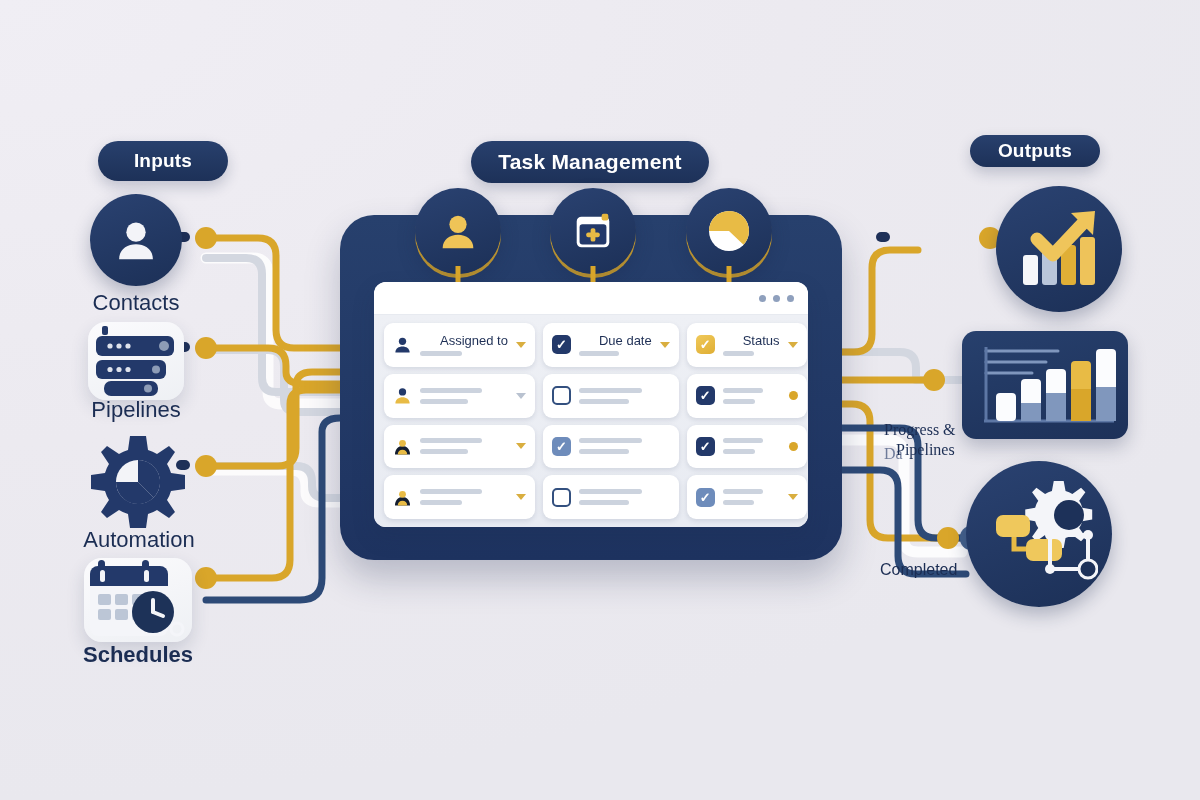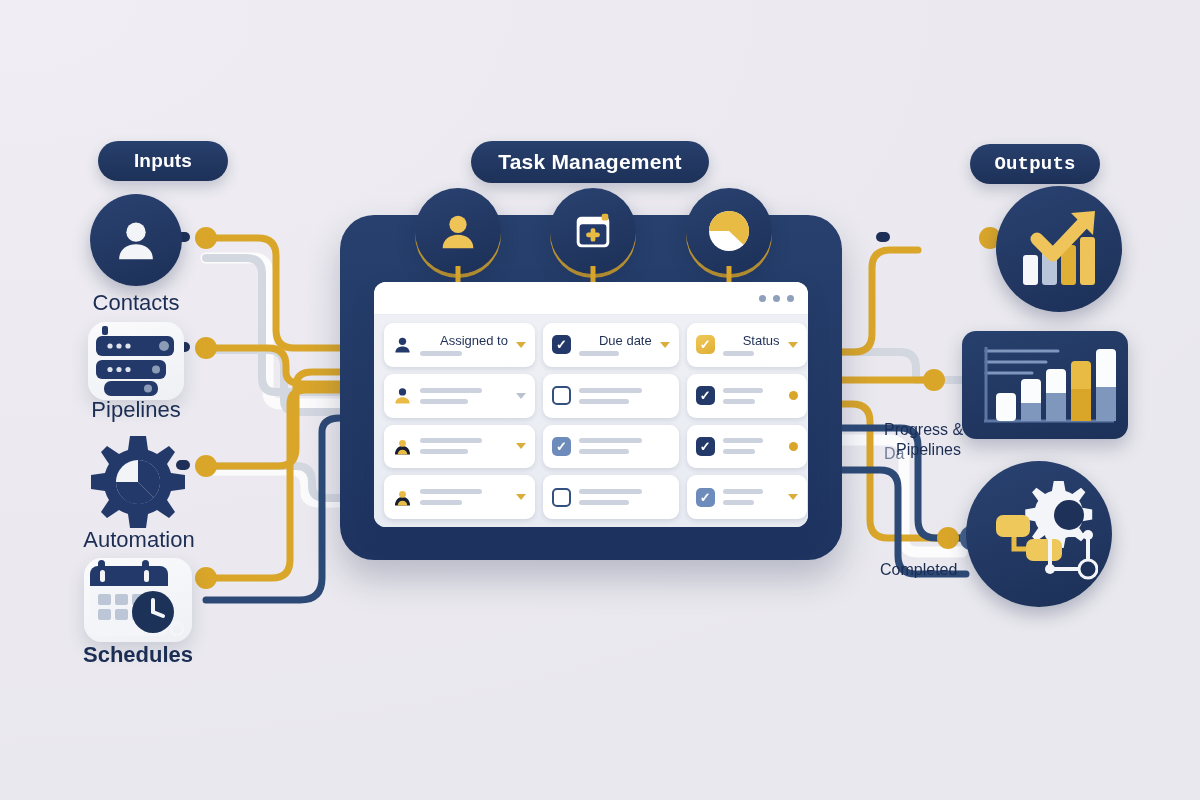--- a/index.html
+++ b/index.html
@@ -23,21 +23,21 @@
     background:linear-gradient(180deg,#28406d 0%,#1d3158 100%);
     color:#ffffff;
     border-radius:999px;
     font-weight:bold;
     letter-spacing:.2px;
     box-shadow:0 6px 14px rgba(30,45,80,.22);
     white-space:nowrap;
   }
   #pill-inputs{ left:98px; top:141px; width:130px; height:40px; font-size:19px; }
   #pill-center{ left:471px; top:141px; width:238px; height:42px; font-size:21px; }
-  #pill-outputs{ left:970px; top:144px; width:130px; height:40px; font-size:19px;font-family:Liberation Mono, monospace; }
+  #pill-outputs{ left:970px; top:135px; width:130px; height:32px; font-size:19px; }
 
   
   .node-label{
     position:absolute;
     color:#1b2d53;
     font-size:22px;
     white-space:nowrap;
   }
   .node-label.center{ transform:translateX(-50%); }
 
@@ -461,21 +461,21 @@
       <rect x="59" y="48" width="20" height="42" rx="4" fill="#fbfcfe"></rect>
         <rect x="59" y="72" width="20" height="18" fill="#8097bd"></rect>
       <rect x="84" y="38" width="20" height="52" rx="4" fill="#fbfcfe"></rect>
         <rect x="84" y="62" width="20" height="28" fill="#8097bd"></rect>
       <rect x="109" y="30" width="20" height="60" rx="4" fill="#e8bb45"></rect>
         <rect x="109" y="58" width="20" height="32" fill="#d9a62a"></rect>
       <rect x="134" y="18" width="20" height="72" rx="4" fill="#fbfcfe"></rect>
         <rect x="134" y="56" width="20" height="34" fill="#8097bd"></rect>
     </svg>
   </div>
-  <div class="out-label" style="left:884px; top:420px; width:110px;">
+  <div class="out-label" style="left:884px; top:420px; width:110px;font-family:Liberation Serif, serif;">
     <span>Progress &amp;</span>
     <span class="l2" style="position:relative;">
       <span class="ghost" style="left:0; top:4px;">Da</span>
       <span style="position:relative; left:12px;">Pipelines</span>
     </span>
   </div>
 
   <div class="icon-circle" style="left:966px; top:461px; width:146px; height:146px;">
     <svg width="118" height="118" viewBox="0 0 118 118">
       <g fill="#f4f5f9" transform="translate(44,6) scale(0.62)">

